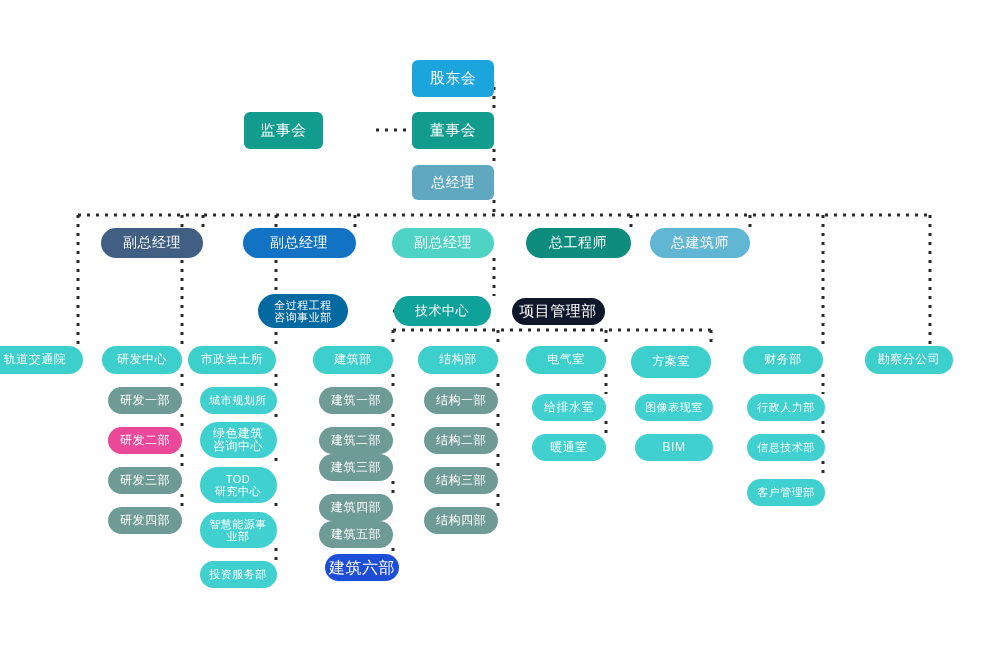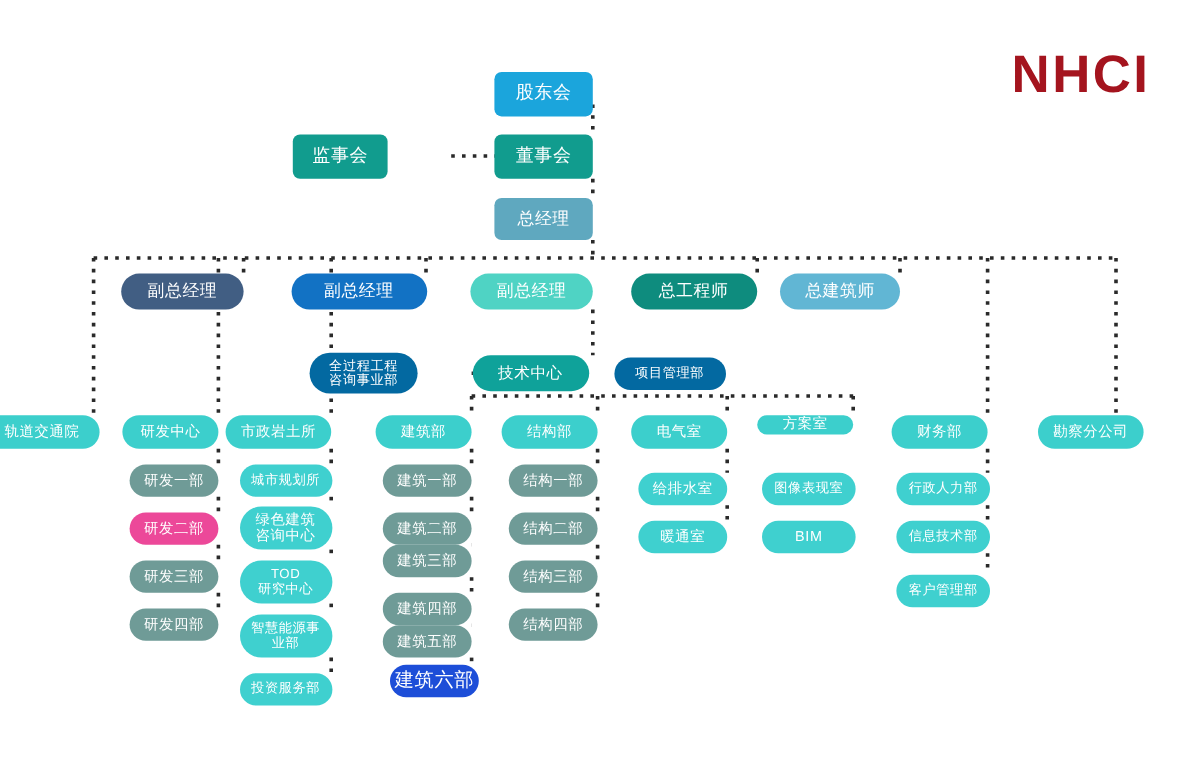--- a/index.html
+++ b/index.html
@@ -88,43 +88,42 @@
         <path d="M498,454 L498,467" stroke="#2a2a2a" stroke-width="3" stroke-dasharray="3 6"></path>
         <path d="M498,494 L498,507" stroke="#2a2a2a" stroke-width="3" stroke-dasharray="3 6"></path>
         <path d="M606,374 L606,394" stroke="#2a2a2a" stroke-width="3" stroke-dasharray="3 6"></path>
         <path d="M606,421 L606,434" stroke="#2a2a2a" stroke-width="3" stroke-dasharray="3 6"></path>
         <path d="M823,374 L823,394" stroke="#2a2a2a" stroke-width="3" stroke-dasharray="3 6"></path>
         <path d="M823,421 L823,434" stroke="#2a2a2a" stroke-width="3" stroke-dasharray="3 6"></path>
         <path d="M823,461 L823,479" stroke="#2a2a2a" stroke-width="3" stroke-dasharray="3 6"></path>
       </g>
   </svg>
 
-  <div id="logo" style="left: 843px; top: 38px; font-size: 44px; color: rgb(164, 20, 30);">NHCI</div>
 
   <div id="node-layer">
       <div class="node rect" style="left: 412px; top: 50px; width: 82px; height: 37px; background: rgb(27, 165, 220); font-size: 15px; margin-top: 10px;">股东会</div>
       <div class="node rect" style="left: 244px; top: 112px; width: 79px; height: 37px; background: rgb(17, 156, 142); font-size: 15px;">监事会</div>
       <div class="node rect" style="left: 412px; top: 112px; width: 82px; height: 37px; background: rgb(17, 156, 142); font-size: 15px;">董事会</div>
       <div class="node rect" style="left: 412px; top: 165px; width: 82px; height: 35px; background: rgb(95, 168, 191); font-size: 14px;">总经理</div>
       <div class="node pill" style="left: 101px; top: 228px; width: 102px; height: 30px; background: rgb(65, 94, 131); font-size: 14px;">副总经理</div>
       <div class="node pill" style="left: 242.5px; top: 228px; width: 113px; height: 30px; background: rgb(18, 114, 196); font-size: 14px;">副总经理</div>
       <div class="node pill" style="left: 392px; top: 228px; width: 102px; height: 30px; background: rgb(79, 211, 196); font-size: 14px;">副总经理</div>
       <div class="node pill" style="left: 525.5px; top: 228px; width: 105px; height: 30px; background: rgb(14, 140, 126); font-size: 14px;">总工程师</div>
       <div class="node pill" style="left: 650px; top: 228px; width: 100px; height: 30px; background: rgb(97, 182, 212); font-size: 14px;">总建筑师</div>
       <div class="node pill" style="left: 258px; top: 294px; width: 90px; height: 34px; background: #0369a1; font-size: 11px;">全过程工程
 咨询事业部</div>
       <div class="node pill" style="left: 393.5px; top: 296px; width: 97px; height: 30px; background: rgb(15, 162, 154); font-size: 13px;">技术中心</div>
-      <div class="node pill" style="left: 511.5px; top: 298px; width: 93px; height: 27px; background: #0369a1; font-size: 11px;">项目管理部</div>
+      <div class="node pill" style="left: 511.5px; top: 298px; width: 93px; height: 27px; background: #0f172a; font-size: 15px;">项目管理部</div>
       <div class="node pill" style="left: -13px; top: 346px; width: 96px; height: 28px; background: rgb(60, 207, 204); font-size: 12px;">轨道交通院</div>
       <div class="node pill" style="left: 102px; top: 346px; width: 80px; height: 28px; background: rgb(60, 207, 204); font-size: 12px;">研发中心</div>
       <div class="node pill" style="left: 188px; top: 346px; width: 88px; height: 28px; background: rgb(60, 207, 204); font-size: 12px;">市政岩土所</div>
       <div class="node pill" style="left: 313px; top: 346px; width: 80px; height: 28px; background: rgb(60, 207, 204); font-size: 12px;">建筑部</div>
       <div class="node pill" style="left: 418px; top: 346px; width: 80px; height: 28px; background: rgb(60, 207, 204); font-size: 12px;">结构部</div>
       <div class="node pill" style="left: 526px; top: 346px; width: 80px; height: 28px; background: rgb(60, 207, 204); font-size: 12px;">电气室</div>
-      <div class="node pill" style="left: 631px; top: 346px; width: 80px; height: 16px; background: rgb(60, 207, 204); font-size: 12px;">方案室</div>
+      <div class="node pill" style="left: 631px; top: 346px; width: 80px; height: 32px; background: rgb(60, 207, 204); font-size: 12px;">方案室</div>
       <div class="node pill" style="left: 743px; top: 346px; width: 80px; height: 28px; background: rgb(60, 207, 204); font-size: 12px;">财务部</div>
       <div class="node pill" style="left: 865px; top: 346px; width: 88px; height: 28px; background: rgb(60, 207, 204); font-size: 12px;">勘察分公司</div>
       <div class="node pill" style="left: 108px; top: 387px; width: 74px; height: 27px; background: rgb(111, 155, 151); font-size: 12px;">研发一部</div>
       <div class="node pill" style="left: 108px; top: 427px; width: 74px; height: 27px; background: #ec4899; font-size: 12px;">研发二部</div>
       <div class="node pill" style="left: 108px; top: 467px; width: 74px; height: 27px; background: rgb(111, 155, 151); font-size: 12px;">研发三部</div>
       <div class="node pill" style="left: 108px; top: 507px; width: 74px; height: 27px; background: rgb(111, 155, 151); font-size: 12px;">研发四部</div>
       <div class="node pill" style="left: 199.5px; top: 387px; width: 77px; height: 27px; background: rgb(63, 208, 207); font-size: 11px;">城市规划所</div>
       <div class="node pill" style="left: 199.5px; top: 422px; width: 77px; height: 36px; background: rgb(63, 208, 207); font-size: 12px;">绿色建筑
 咨询中心</div>
       <div class="node pill" style="left: 199.5px; top: 467px; width: 77px; height: 36px; background: rgb(63, 208, 207); font-size: 11px;">TOD

